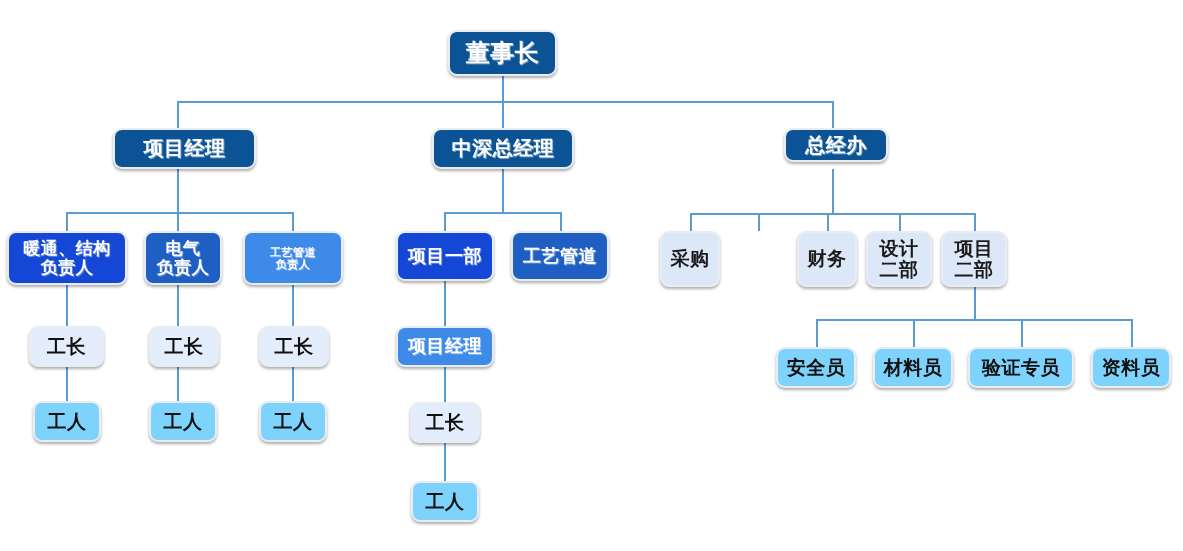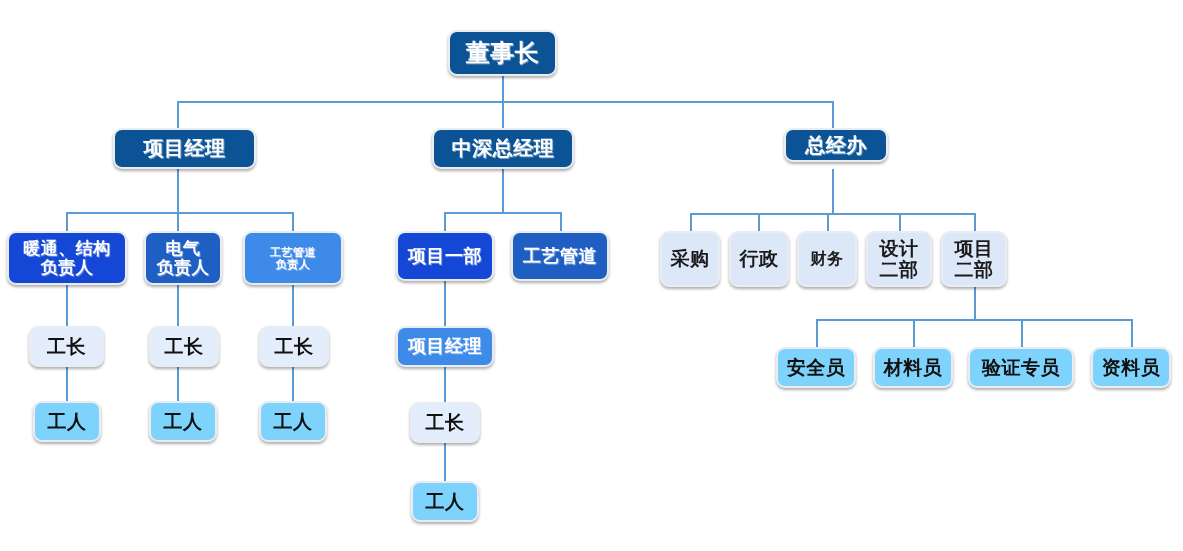--- a/index.html
+++ b/index.html
@@ -103,23 +103,22 @@
 
   <div class="node c-mid" style="left:243px;top:231px;width:100px;height:54px;font-size:11px;">工艺管道
 负责人</div>
 
   <div class="node c-royal" style="left:396px;top:231px;width:98px;height:50px;font-size:18px;">项目一部</div>
 
   <div class="node c-blue" style="left:511px;top:231px;width:98px;height:50px;font-size:18px;">工艺管道</div>
 
   <div class="node c-pale" style="left:660px;top:231px;width:60px;height:56px;font-size:19px;">采购</div>
 
-  <div class="node c-pale" style="left:729px;top:231px;width:60px;height:56px;font-size:19px;">行政</div>
 
-  <div class="node c-pale" style="left:797px;top:231px;width:60px;height:56px;font-size:16px;font-family:Liberation Serif, serif;">财务</div>
+  <div class="node c-pale" style="left:797px;top:231px;width:60px;height:56px;font-size:19px;font-family:Liberation Serif, serif;">财务</div>
 
   <div class="node c-pale" style="left:866px;top:231px;width:66px;height:56px;font-size:19px;">设计
 二部</div>
 
   <div class="node c-pale" style="left:941px;top:231px;width:66px;height:56px;font-size:19px;">项目
 二部</div>
 
   <div class="node c-ice" style="left:29px;top:326px;width:75px;height:41px;font-size:19px;">工长</div>
 
   <div class="node c-ice" style="left:149px;top:326px;width:70px;height:41px;font-size:19px;">工长</div>

